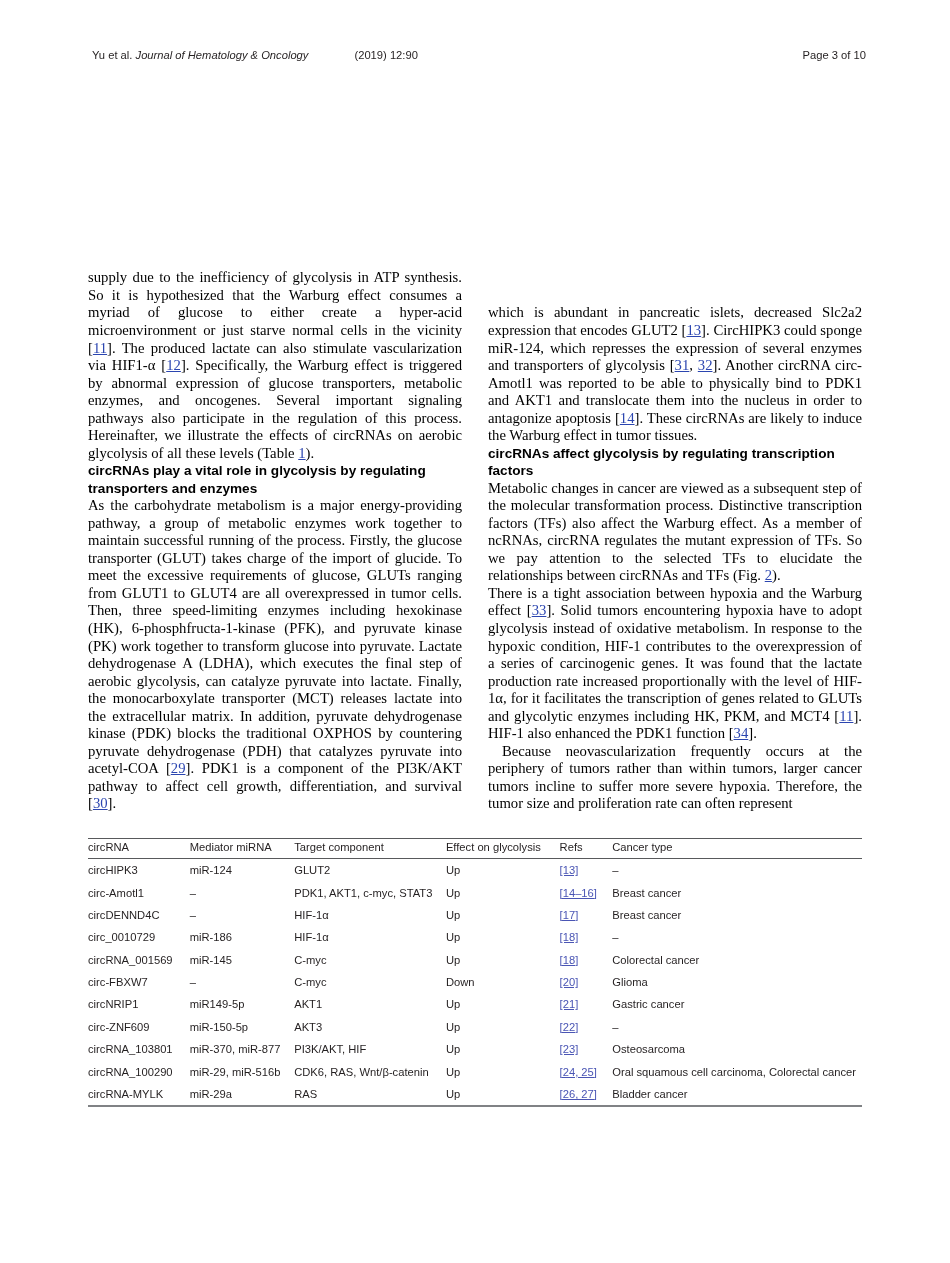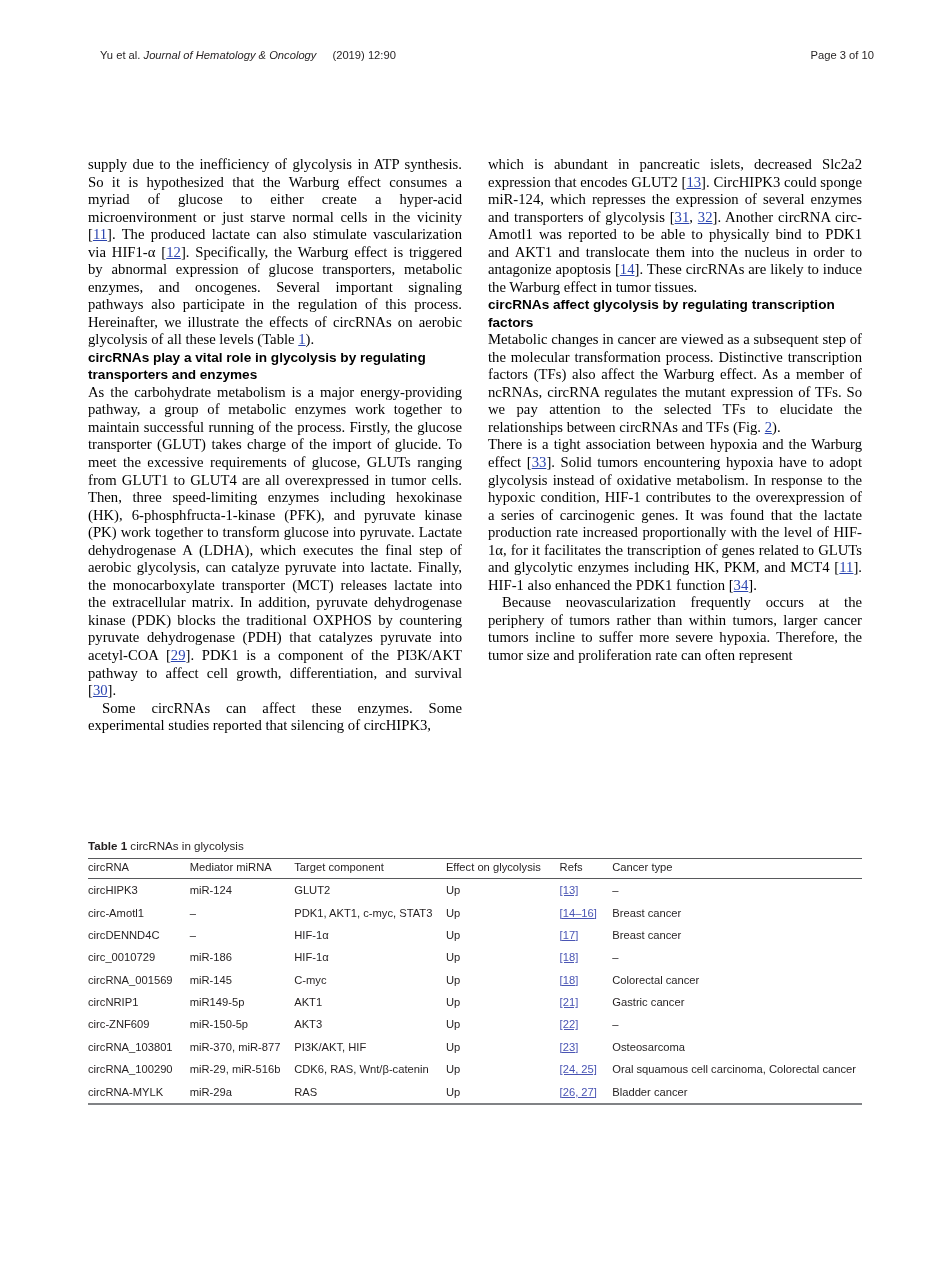--- a/index.html
+++ b/index.html
@@ -19,45 +19,46 @@
     position: absolute;
     left: 0; top: 0;
     width: 950px;
     height: 1263px;
     overflow: hidden;
   }
 
   
   .runhead {
     position: absolute;
-    left: 100px;
+    left: 92px;
     top: 49px;
     width: 774px;
     height: 18px;
     font-family: "Liberation Sans", sans-serif;
     font-size: 11.2px;
     color: #231f20;
     display: flex;
     align-items: baseline;
   }
   .runhead .journal { font-style: italic; white-space: nowrap; }
   .runhead .authors { font-style: normal; }
-  .runhead .cite { margin-left: 16px; white-space: nowrap; }
+  .runhead .cite { margin-left: 46px; white-space: nowrap; }
   .runhead .spacer { flex: 1 1 auto; }
   .runhead .pageno { white-space: nowrap; }
 
   
   .columns {
     position: absolute;
     left: 88px;
-    top: 156px;
+    top: 133px;
     width: 774px;
     height: 680px;
     display: flex;
     justify-content: space-between;
+    align-items: flex-end;
   }
   .col {
     width: 374px;
   }
   p.body {
     margin: 0;
     font-family: "Liberation Serif", serif;
     font-size: 14.7px;
     line-height: 17.55px;
     text-align: justify;
@@ -145,40 +146,38 @@
   <div class="columns">
 
     <div class="col">
 
       <p class="body"><span>supply due to the inefficiency of glycolysis in ATP synthesis. So it is hypothesized that the Warburg effect consumes a myriad of glucose to either create a hyper-acid microenvironment or just starve normal cells in the vicinity [</span><a class="ref" href="#">11</a><span>]. The produced lactate can also stimulate vascularization via HIF1-α [</span><a class="ref" href="#">12</a><span>]. Specifically, the Warburg effect is triggered by abnormal expression of glucose transporters, metabolic enzymes, and oncogenes. Several important signaling pathways also participate in the regulation of this process. Hereinafter, we illustrate the effects of circRNAs on aerobic glycolysis of all these levels (Table </span><a class="figref" href="#">1</a><span>).</span></p>
 
       <h3 class="sect gap-before-head">circRNAs play a vital role in glycolysis by regulating transporters and enzymes</h3>
 
       <p class="body gap-after-head"><span>As the carbohydrate metabolism is a major energy-providing pathway, a group of metabolic enzymes work together to maintain successful running of the process. Firstly, the glucose transporter (GLUT) takes charge of the import of glucide. To meet the excessive requirements of glucose, GLUTs ranging from GLUT1 to GLUT4 are all overexpressed in tumor cells. Then, three speed-limiting enzymes including hexokinase (HK), 6-phosphfructa-1-kinase (PFK), and pyruvate kinase (PK) work together to transform glucose into pyruvate. Lactate dehydrogenase A (LDHA), which executes the final step of aerobic glycolysis, can catalyze pyruvate into lactate. Finally, the monocarboxylate transporter (MCT) releases lactate into the extracellular matrix. In addition, pyruvate dehydrogenase kinase (PDK) blocks the traditional OXPHOS by countering pyruvate dehydrogenase (PDH) that catalyzes pyruvate into acetyl-COA [</span><a class="ref" href="#">29</a><span>]. PDK1 is a component of the PI3K/AKT pathway to affect cell growth, differentiation, and survival [</span><a class="ref" href="#">30</a><span>].</span></p>
 
-      <p class="body indent">Some circRNAs can affect these enzymes. Some experimental studies reported that silencing of circHIPK3,</p>
     </div>
 
     <div class="col">
 
       <p class="body"><span>which is abundant in pancreatic islets, decreased Slc2a2 expression that encodes GLUT2 [</span><a class="ref" href="#">13</a><span>]. CircHIPK3 could sponge miR-124, which represses the expression of several enzymes and transporters of glycolysis [</span><a class="ref" href="#">31</a><span>, </span><a class="ref" href="#">32</a><span>]. Another circRNA circ-Amotl1 was reported to be able to physically bind to PDK1 and AKT1 and translocate them into the nucleus in order to antagonize apoptosis [</span><a class="ref" href="#">14</a><span>]. These circRNAs are likely to induce the Warburg effect in tumor tissues.</span></p>
 
       <h3 class="sect gap-before-head">circRNAs affect glycolysis by regulating transcription factors</h3>
 
       <p class="body gap-after-head"><span>Metabolic changes in cancer are viewed as a subsequent step of the molecular transformation process. Distinctive transcription factors (TFs) also affect the Warburg effect. As a member of ncRNAs, circRNA regulates the mutant expression of TFs. So we pay attention to the selected TFs to elucidate the relationships between circRNAs and TFs (Fig. </span><a class="figref" href="#">2</a><span>).</span></p>
 
 
       <p class="body gap-after-head"><span>There is a tight association between hypoxia and the Warburg effect [</span><a class="ref" href="#">33</a><span>]. Solid tumors encountering hypoxia have to adopt glycolysis instead of oxidative metabolism. In response to the hypoxic condition, HIF-1 contributes to the overexpression of a series of carcinogenic genes. It was found that the lactate production rate increased proportionally with the level of HIF-1α, for it facilitates the transcription of genes related to GLUTs and glycolytic enzymes including HK, PKM, and MCT4 [</span><a class="ref" href="#">11</a><span>]. HIF-1 also enhanced the PDK1 function [</span><a class="ref" href="#">34</a><span>].</span></p>
 
       <p class="body indent">Because neovascularization frequently occurs at the periphery of tumors rather than within tumors, larger cancer tumors incline to suffer more severe hypoxia. Therefore, the tumor size and proliferation rate can often represent</p>
     </div>
   </div>
 
   <div class="table-wrap">
-    <div class="tbl-caption"><b>Table 1</b> <span class="cap-txt">circRNAs in glycolysis</span></div>
 
     <table class="t1">
       <thead>
         <tr>
           <th class="c-circrna">circRNA</th>
           <th class="c-mediator">Mediator miRNA</th>
           <th class="c-target">Target component</th>
           <th class="c-effect">Effect on glycolysis</th>
           <th class="c-refs refs">Refs</th>
           <th class="c-cancer">Cancer type</th>
@@ -219,20 +218,28 @@
           </tr>
           <tr>
             <td class="c-circrna">circRNA_001569</td>
             <td class="c-mediator">miR-145</td>
             <td class="c-target">C-myc</td>
             <td class="c-effect">Up</td>
             <td class="c-refs refs"><a class="ref" href="#">[18]</a></td>
             <td class="c-cancer">Colorectal cancer</td>
           </tr>
           <tr>
+            <td class="c-circrna">circ-FBXW7</td>
+            <td class="c-mediator">–</td>
+            <td class="c-target">C-myc</td>
+            <td class="c-effect">Down</td>
+            <td class="c-refs refs"><a class="ref" href="#">[20]</a></td>
+            <td class="c-cancer">Glioma</td>
+          </tr>
+          <tr>
             <td class="c-circrna">circNRIP1</td>
             <td class="c-mediator">miR149-5p</td>
             <td class="c-target">AKT1</td>
             <td class="c-effect">Up</td>
             <td class="c-refs refs"><a class="ref" href="#">[21]</a></td>
             <td class="c-cancer">Gastric cancer</td>
           </tr>
           <tr>
             <td class="c-circrna">circ-ZNF609</td>
             <td class="c-mediator">miR-150-5p</td>

